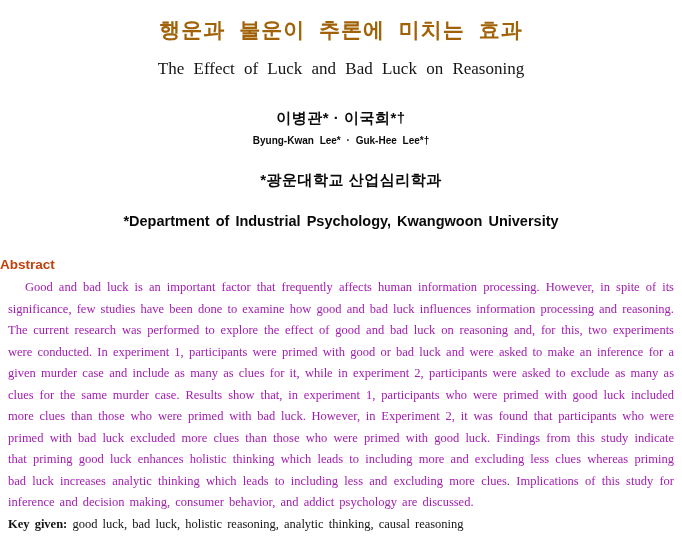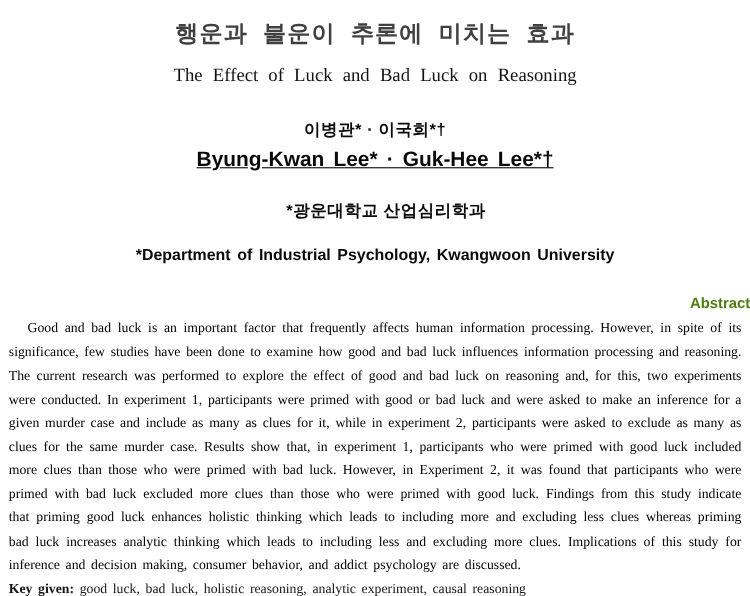--- a/index.html
+++ b/index.html
@@ -20,21 +20,21 @@
     position: relative;
   }
   .title-ko {
     margin: 16px 0 0 0;
     text-align: center;
     font-family: "Liberation Sans", "DejaVu Sans", sans-serif;
     font-weight: bold;
     font-size: 21px;
     letter-spacing: 1px;
     word-spacing: 7px;
-    color: #404040;
+    color: #a16207;
   }
   .title-en {
     margin-top: 15px;
     text-align: center;
     font-family: "Liberation Serif", "DejaVu Serif", serif;
     font-size: 17px;
     word-spacing: 5px;
     color: #141414;
   }
   .authors-ko {
@@ -44,24 +44,23 @@
     font-weight: bold;
     font-size: 15px;
     letter-spacing: 0.5px;
     color: #0a0a0a;
   }
   .authors-en {
     margin-top: 7px;
     text-align: center;
     font-family: "Liberation Sans", "DejaVu Sans", sans-serif;
     font-weight: bold;
-    font-size: 19px;
+    font-size: 10px;
     word-spacing: 3px;
     color: #0a0a0a;
-    text-decoration: underline;
   }
   .affil-ko {
     margin-top: 25px;
     text-align: center;
     font-family: "Liberation Sans", "DejaVu Sans", sans-serif;
     font-weight: bold;
     font-size: 15px;
     letter-spacing: 0.5px;
     color: #0a0a0a;
     padding-left: 20px;
@@ -70,35 +69,35 @@
     margin-top: 23px;
     text-align: center;
     font-family: "Liberation Sans", "DejaVu Sans", sans-serif;
     font-weight: bold;
     font-size: 14.5px;
     word-spacing: 2px;
     color: #0a0a0a;
   }
   .abstract-heading {
     margin-top: 28px;
-    text-align: right;
+    text-align: left;
     font-family: "Liberation Sans", "DejaVu Sans", sans-serif;
     font-weight: bold;
     font-size: 13.5px;
-    color: #4d7c0f;
+    color: #c2410c;
   }
   .abstract-body {
     margin: 5px 8px 0 8px;
     text-align: justify;
     text-indent: 17px;
     font-family: "Liberation Serif", "DejaVu Serif", serif;
     font-size: 12.5px;
     line-height: 21.5px;
     word-spacing: 2px;
-    color: #000000;
+    color: #a21caf;
   }
   .keywords-line {
     margin: 0 8px 0 8px;
     font-family: "Liberation Serif", "DejaVu Serif", serif;
     font-size: 12.5px;
     line-height: 21.5px;
     word-spacing: 2px;
     color: #141414;
   }
   .kw-label {
@@ -120,16 +119,16 @@
 
   <div class="affil-ko">*광운대학교 산업심리학과</div>
 
   <div class="affil-en">*Department of Industrial Psychology, Kwangwoon University</div>
 
   <div class="abstract-heading">Abstract</div>
 
   <p class="abstract-body">Good and bad luck is an important factor that frequently affects human information processing. However, in spite of its significance, few studies have been done to examine how good and bad luck influences information processing and reasoning. The current research was performed to explore the effect of good and bad luck on reasoning and, for this, two experiments were conducted. In experiment 1, participants were primed with good or bad luck and were asked to make an inference for a given murder case and include as many as clues for it, while in experiment 2, participants were asked to exclude as many as clues for the same murder case. Results show that, in experiment 1, participants who were primed with good luck included more clues than those who were primed with bad luck. However, in Experiment 2, it was found that participants who were primed with bad luck excluded more clues than those who were primed with good luck. Findings from this study indicate that priming good luck enhances holistic thinking which leads to including more and excluding less clues whereas priming bad luck increases analytic thinking which leads to including less and excluding more clues. Implications of this study for inference and decision making, consumer behavior, and addict psychology are discussed.</p>
 
   <p class="keywords-line">
-    <span class="kw-label">Key given:</span><span> good luck, bad luck, holistic reasoning, analytic experiment, causal reasoning</span>
+    <span class="kw-label">Key given:</span><span> good luck, bad luck, holistic reasoning, analytic thinking, causal reasoning</span>
   </p>
 
 </div>
 
 </body></html>

